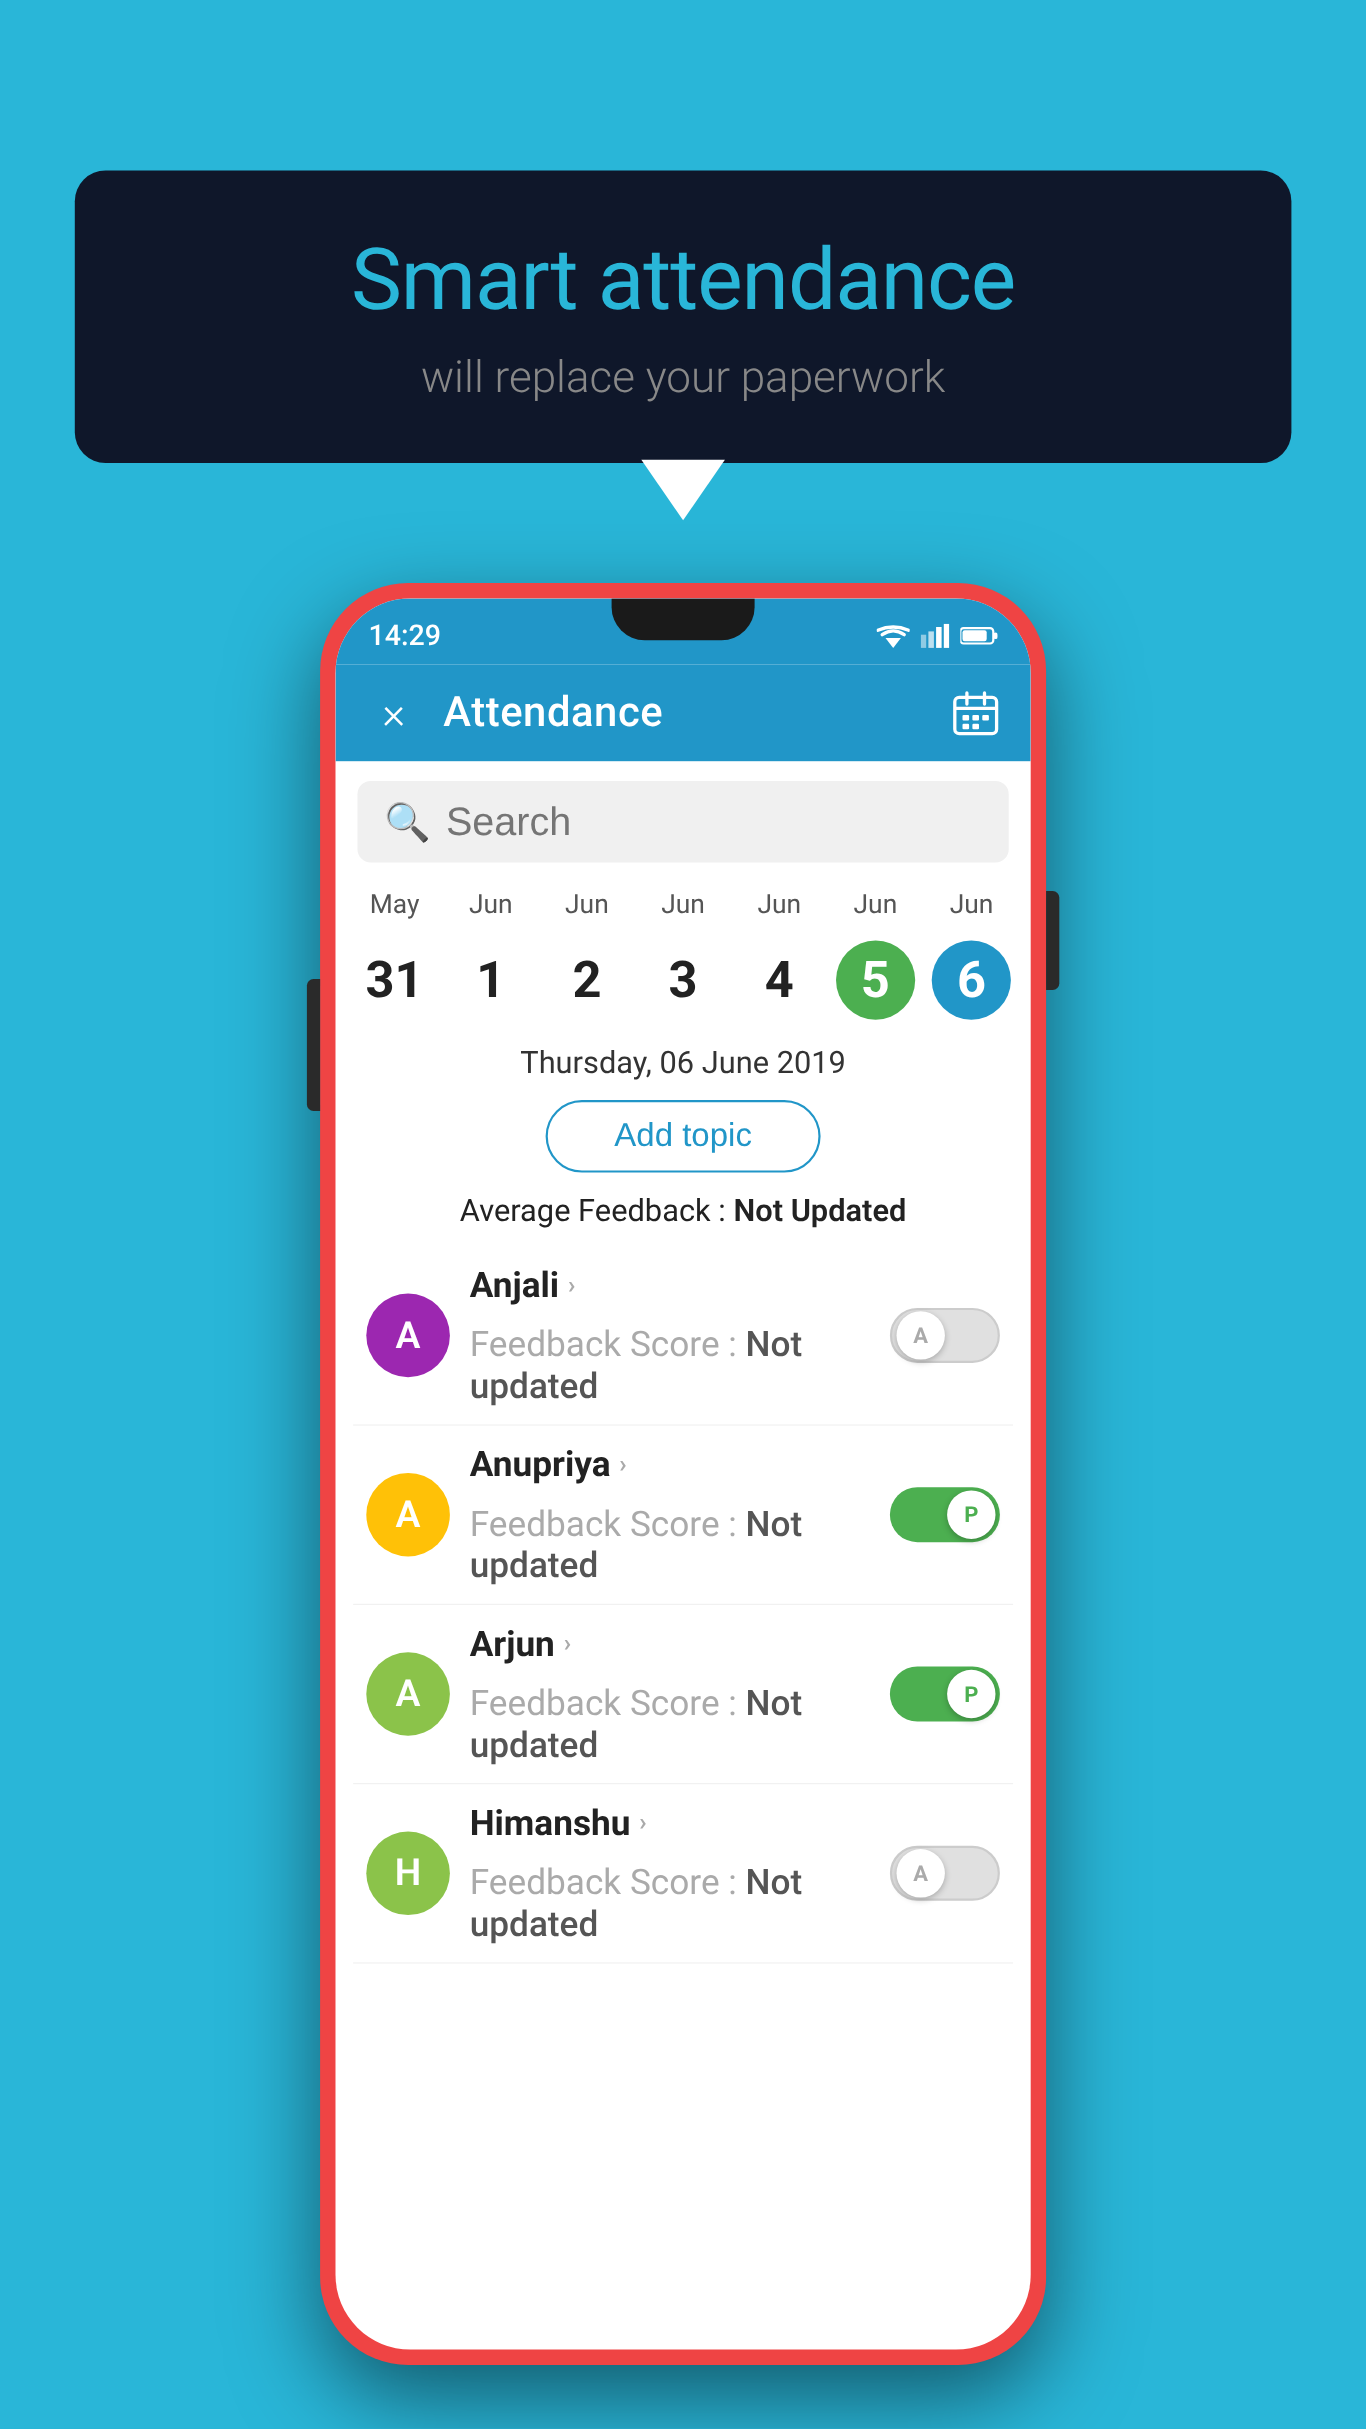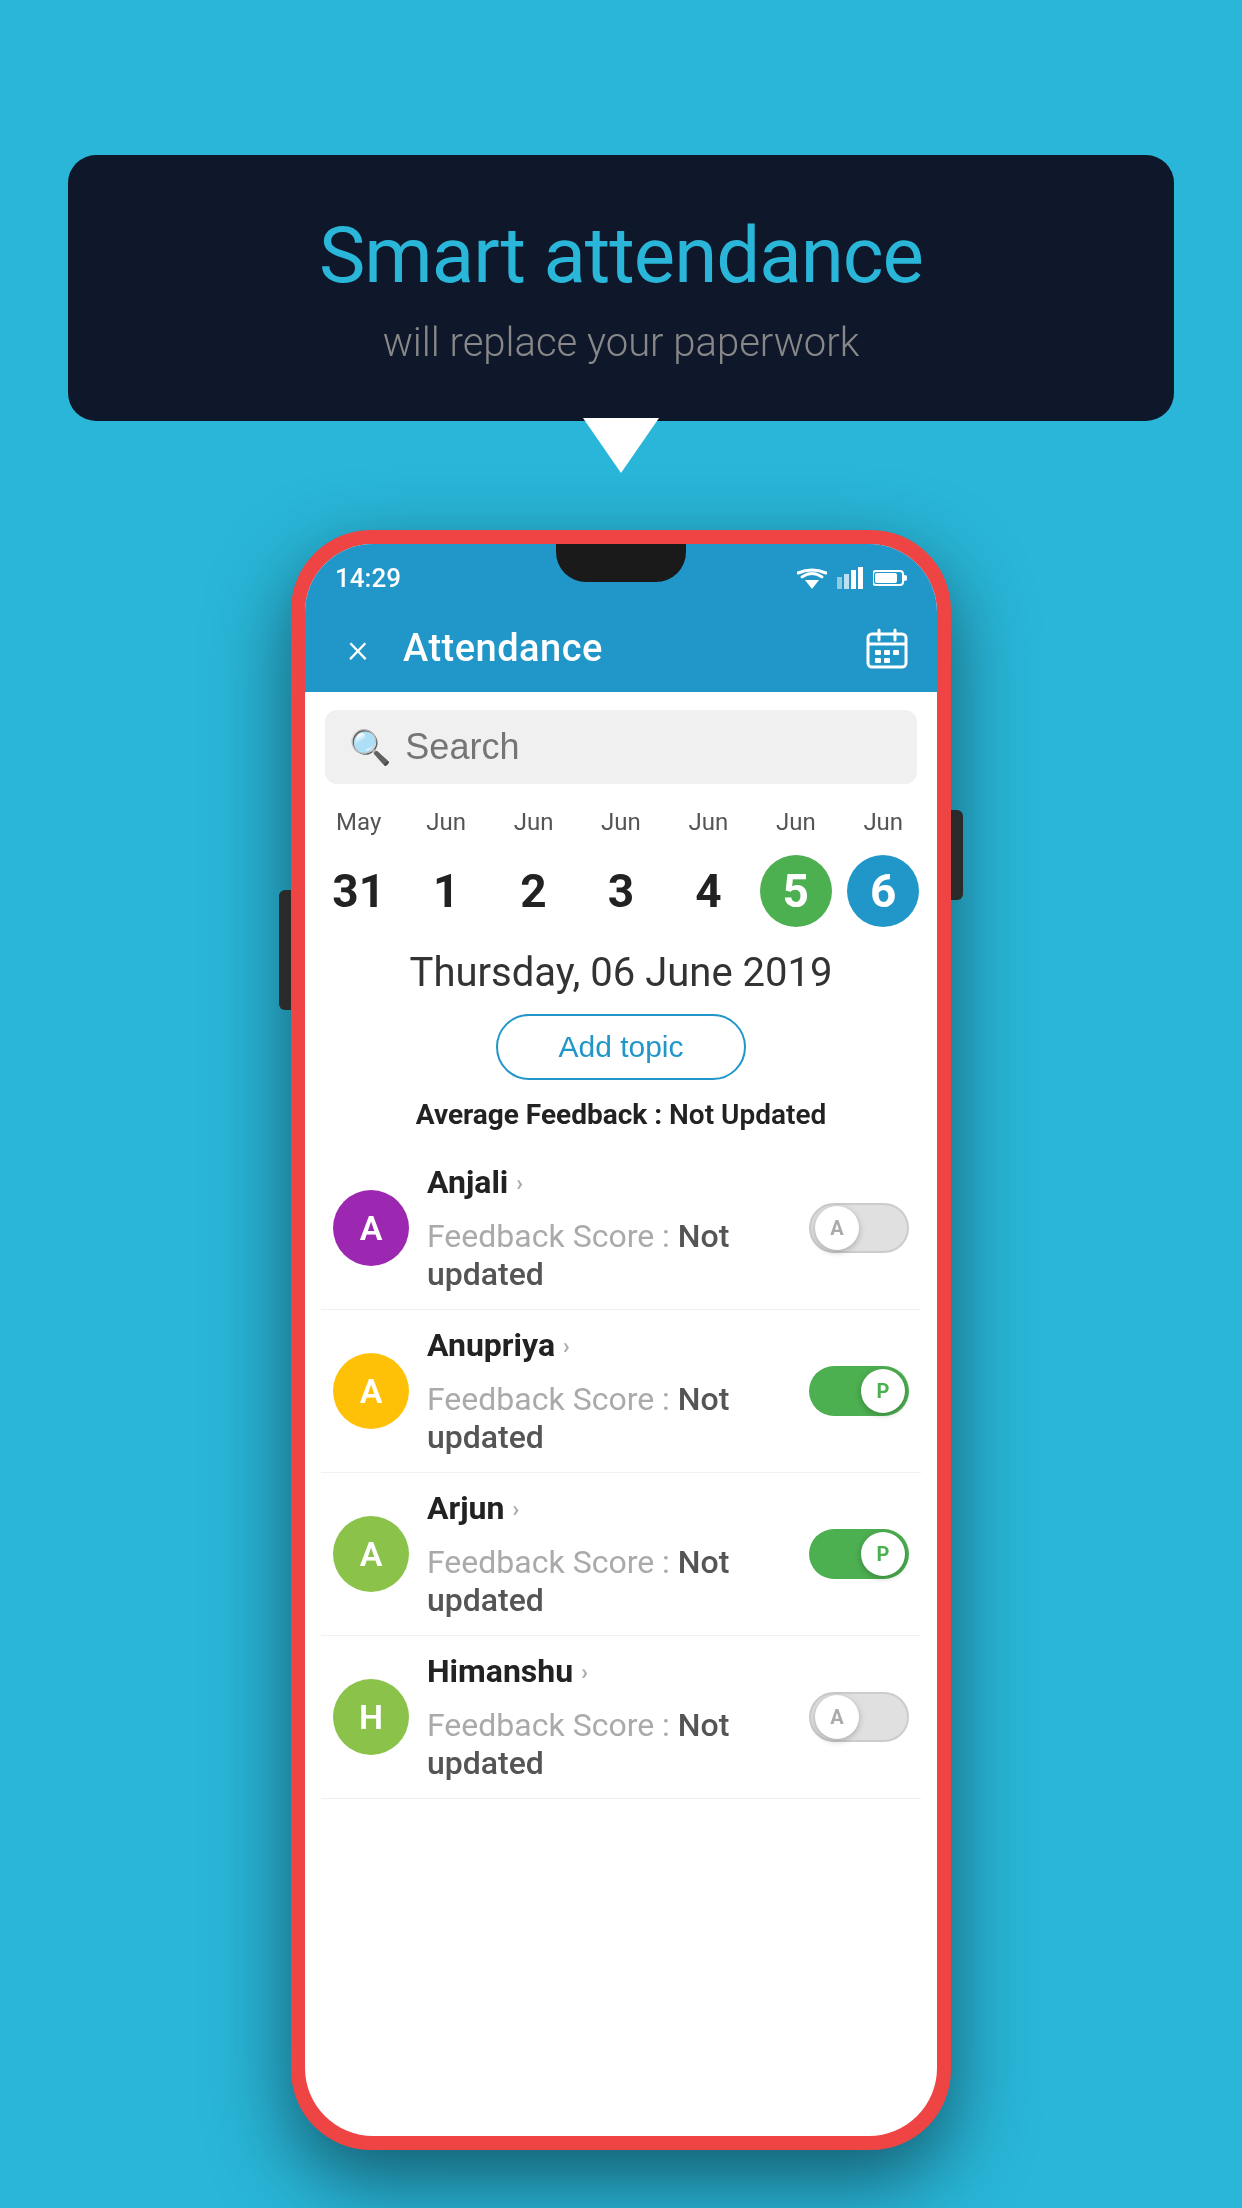--- a/index.html
+++ b/index.html
@@ -220,21 +220,21 @@
       color: white;
     }
     .cal-date.blue {
       background: #2196c8;
       color: white;
     }
 
     
     .selected-date {
       text-align: center;
-      font-size: 40px;
+      font-size: 28px;
       color: #333;
       margin-top: 16px;
       padding: 0 20px;
     }
 
     
     .add-topic-btn {
       display: block;
       margin: 18px auto;
       border: 2px solid #2196c8;
@@ -250,21 +250,21 @@
 
     
     .avg-feedback {
       text-align: center;
       font-size: 28px;
       color: #888;
       margin-bottom: 16px;
     }
     .avg-feedback span {
       color: #222;
-      font-weight: 700;
+      font-weight: 400;
     }
 
     
     .student-list {
       padding: 0 16px;
     }
     .student-item {
       display: flex;
       align-items: center;
       padding: 16px 12px;

